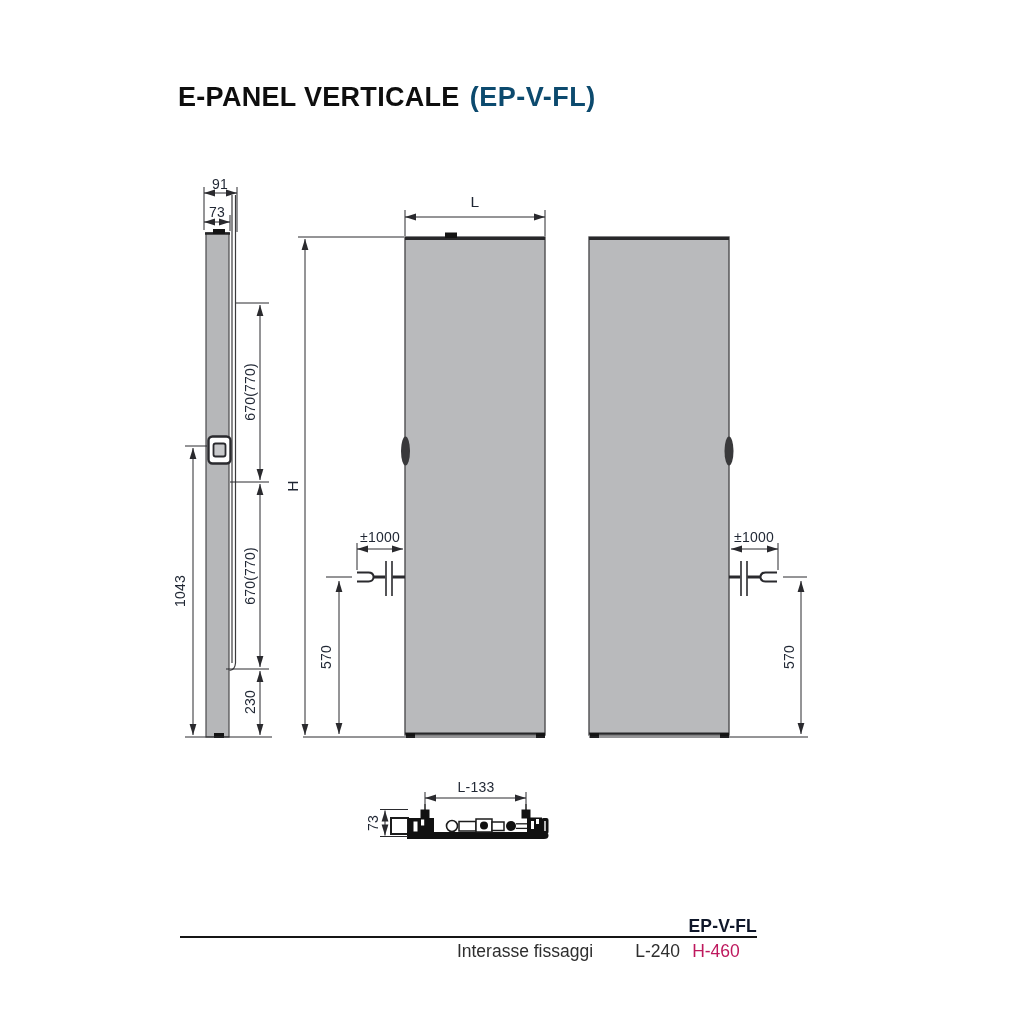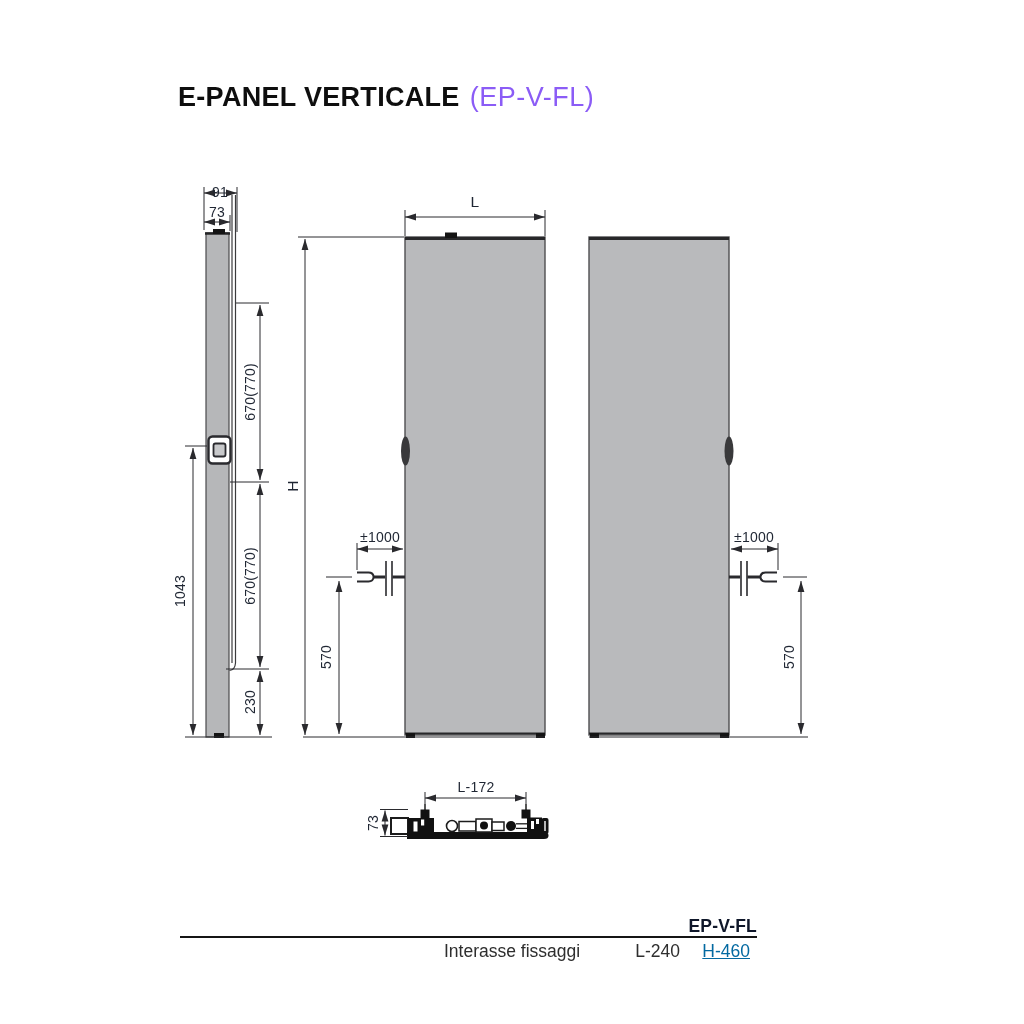--- a/index.html
+++ b/index.html
@@ -1,34 +1,34 @@
 <!DOCTYPE html>
 <html><head>
 <meta charset="utf-8">
 <style>
   html,body{margin:0;padding:0;background:#fff;}
   .canvas{position:relative;width:1024px;height:1024px;background:#ffffff;
           font-family:"Liberation Sans",sans-serif;overflow:hidden;}
   .title{position:absolute;left:178px;top:82px;font-size:27px;color:#0e0e0e;white-space:nowrap;}
   .title .b{font-weight:bold;letter-spacing:.3px;}
-  .title .code{font-weight:400;color:#8b5cf6;margin-left:10px;letter-spacing:.5px;}
+  .title .code{font-weight:700;color:#0c4a6e;margin-left:10px;letter-spacing:.5px;}
   .lbl{position:absolute;font-size:14px;color:#1f2633;white-space:nowrap;
        transform:translate(-50%,-50%);line-height:1;letter-spacing:.2px;}
   .rot{transform:translate(-50%,-50%) rotate(-90deg);}
   .big{font-size:15.5px;}
   svg{position:absolute;left:0;top:0;}
   .footer-model{position:absolute;left:600px;top:916px;width:157px;text-align:right;
         font-size:17.5px;font-weight:bold;color:#0f172a;letter-spacing:.2px;}
   .footer-line{position:absolute;left:180px;top:936px;width:577px;height:2px;background:#151515;}
-  .footer-row-label{position:absolute;left:444px;top:941px;width:162px;text-align:left;
+  .footer-row-label{position:absolute;left:444px;top:941px;width:162px;text-align:center;
         font-size:17.5px;color:#2e2e2e;}
   .footer-val-l{position:absolute;left:612px;top:941px;width:68px;text-align:right;
         font-size:17.5px;color:#2e2e2e;}
-  .footer-val-h{position:absolute;left:682px;top:941px;width:68px;text-align:right;
-        font-size:17.5px;color:#0369a1;text-decoration:underline;}
+  .footer-val-h{position:absolute;left:682px;top:941px;width:68px;text-align:center;
+        font-size:17.5px;color:#be185d;}
 </style>
 </head>
 <body>
 
 <div class="canvas">
 
   <div class="title">
     <span class="b">E-PANEL VERTICALE</span><span class="code">(EP-V-FL)</span>
   </div>
 
@@ -156,36 +156,36 @@
     <g stroke="#2a2a2e" stroke-width="1" fill="none">
       <line x1="425" y1="792" x2="425" y2="804"></line>
       <line x1="526" y1="792" x2="526" y2="804"></line>
       <line x1="425" y1="798" x2="526" y2="798" marker-start="url(#ah)" marker-end="url(#ah)"></line>
       <line x1="380" y1="809.5" x2="408" y2="809.5"></line>
       <line x1="380" y1="836.5" x2="408" y2="836.5"></line>
       <line x1="385" y1="810.5" x2="385" y2="835.5" marker-start="url(#ah)" marker-end="url(#ah)"></line>
     </g>
   </svg>
 
-  <div class="lbl" style="left:220px;top:184px;margin-top:8px;">91</div>
+  <div class="lbl" style="left:220px;top:184px;">91</div>
   <div class="lbl" style="left:217px;top:212px;">73</div>
   <div class="lbl rot" style="left:250px;top:392px;">670(770)</div>
   <div class="lbl rot" style="left:250px;top:576px;">670(770)</div>
   <div class="lbl rot" style="left:250px;top:702px;">230</div>
   <div class="lbl rot" style="left:180px;top:591px;">1043</div>
 
   <div class="lbl rot big" style="left:293px;top:486px;">H</div>
   <div class="lbl big" style="left:475px;top:202px;">L</div>
   <div class="lbl" style="left:380px;top:537px;">±1000</div>
   <div class="lbl rot" style="left:326px;top:657px;">570</div>
 
   <div class="lbl" style="left:754px;top:537px;">±1000</div>
   <div class="lbl rot" style="left:789px;top:657px;">570</div>
 
-  <div class="lbl" style="left:476px;top:787px;">L-172</div>
+  <div class="lbl" style="left:476px;top:787px;">L-133</div>
   <div class="lbl rot" style="left:373px;top:823px;">73</div>
 
   <div class="footer-model">EP-V-FL</div>
   <div class="footer-line"></div>
   <div class="footer-row-label">Interasse fissaggi</div>
   <div class="footer-val-l">L-240</div>
   <div class="footer-val-h">H-460</div>
 
 </div>
 

